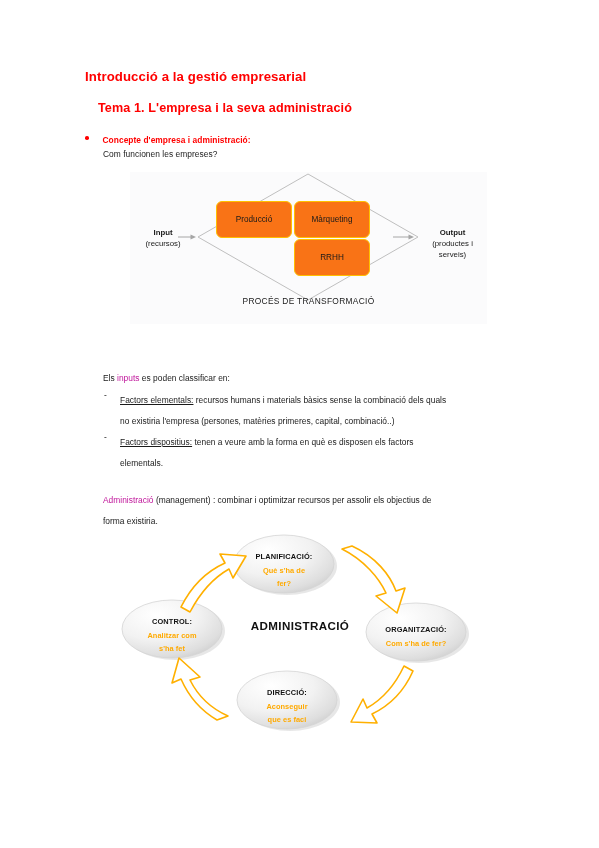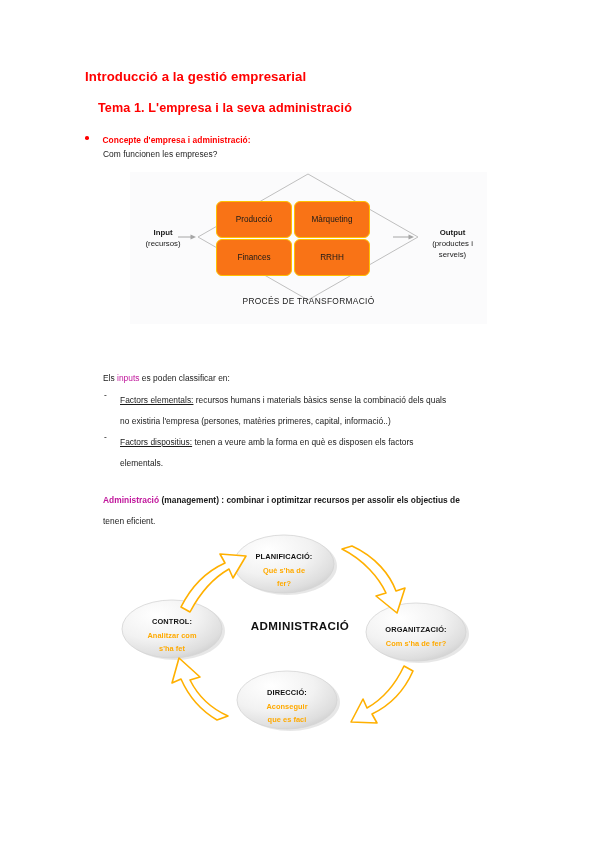--- a/index.html
+++ b/index.html
@@ -121,51 +121,50 @@
     </div>
 
     <div class="dlabel" style="left:285px;top:55px;width:75px;">
       <b>Output</b><br>
       <span>(productes i</span><br>
       <span>serveis)</span>
     </div>
 
     <div class="box" style="left:86px;top:29px;width:76px;height:37px;">Producció</div>
     <div class="box" style="left:164px;top:29px;width:76px;height:37px;">Màrqueting</div>
-    <div class="box" style="left:86px;top:67px;width:76px;height:37px;">Finances</div>
     <div class="box" style="left:164px;top:67px;width:76px;height:37px;">RRHH</div>
 
     <div class="proces">PROCÉS DE TRANSFORMACIÓ</div>
   </div>
 
   <div class="para" style="left:103px;top:368px;">
     <span>Els </span><span class="mag">inputs</span><span> es poden classificar en:</span>
   </div>
 
   <div class="dash" style="left:104px;top:390px;">-</div>
   <div class="para" style="left:120px;top:390px;width:392px;">
     <span class="u">Factors elementals:</span><span> recursos humans i materials bàsics sense la combinació dels quals</span>
   </div>
   <div class="para" style="left:120px;top:411px;width:392px;">
-    <span>no existiria l'empresa (persones, matèries primeres, capital, informació..)</span>
+    <span>no existiria l'empresa (persones, matèries primeres, capital, combinació..)</span>
   </div>
 
   <div class="dash" style="left:104px;top:432px;">-</div>
   <div class="para" style="left:120px;top:432px;width:392px;">
     <span class="u">Factors dispositius:</span><span> tenen a veure amb la forma en què es disposen els factors</span>
   </div>
   <div class="para" style="left:120px;top:453px;width:392px;">
     <span>elementals.</span>
   </div>
 
-  <div class="para" style="left:103px;top:490px;width:400px;font-weight:bold;">
+  <div class="para" style="left:103px;top:490px;width:400px;">
     <span class="mag">Administració</span><span> (management) : combinar i optimitzar recursos per assolir els objectius de</span>
   </div>
   <div class="para" style="left:103px;top:511px;width:400px;">
-    <span>tenen eficient.</span>
+    <span>forma existiria.</span>
   </div>
 
   <div class="fig2">
     <svg width="360" height="212" viewBox="0 0 360 212">
       <defs>
         <radialGradient id="ellg" cx="34%" cy="26%" r="82%">
           <stop offset="0%" stop-color="#ffffff"></stop>
           <stop offset="52%" stop-color="#f2f2f2"></stop>
           <stop offset="86%" stop-color="#dedede"></stop>
           <stop offset="100%" stop-color="#cfcfcf"></stop>

